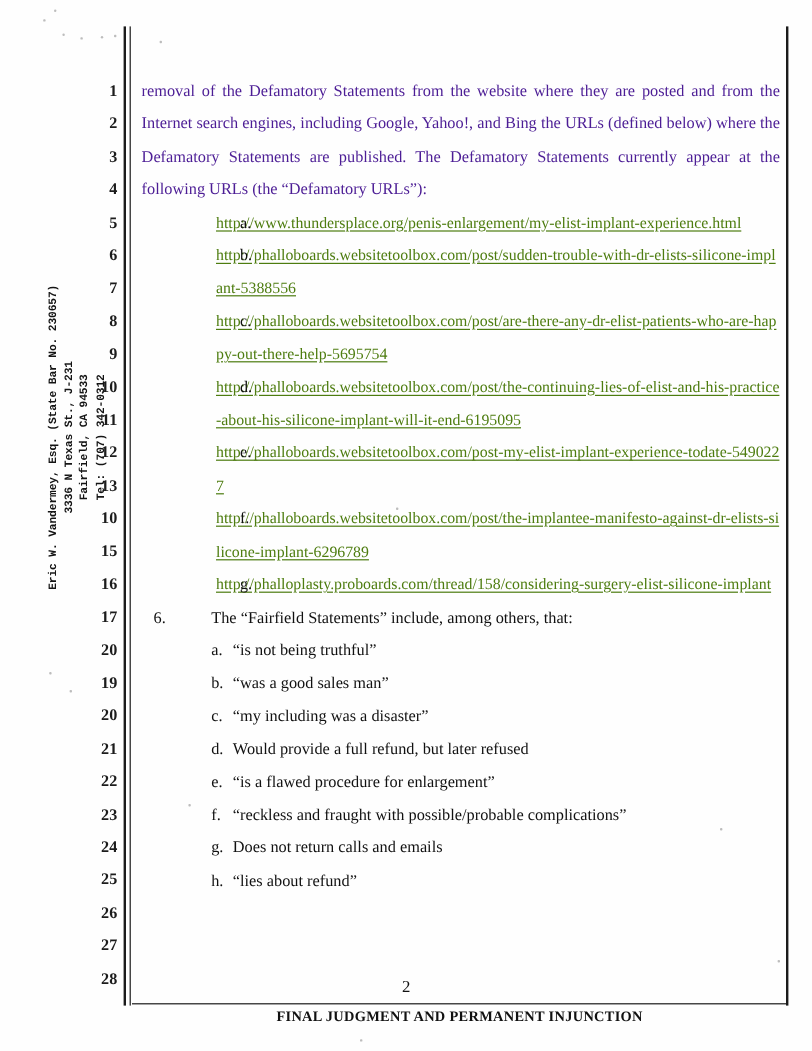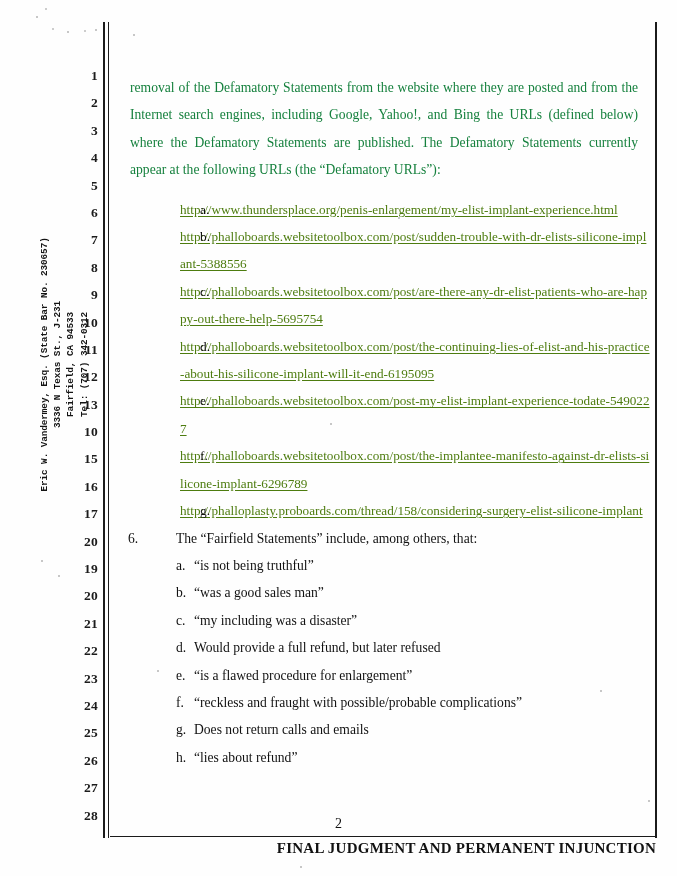--- a/index.html
+++ b/index.html
@@ -96,22 +96,22 @@
     left: 118px;
     top: 62px;
     width: 532px;
   }
 
   .para {
     font-size: 13.6px;
     line-height: 27.4px;
     text-align: justify;
     text-justify: inter-word;
-    margin: 12px;
-    color: #15803d;
+    margin: 0;
+    color: #4c1d95;
   }
   .para.last-line-left { text-align-last: left; }
 
   
   .url-list {
     margin: 0;
     padding: 0;
     list-style: none;
   }
   .url-item {
@@ -175,22 +175,22 @@
     top: 816px;
     text-align: center;
     font-size: 14px;
     color: #111;
   }
   .footer-title {
     position: absolute;
     left: 110px;
     width: 546px;
     top: 840px;
-    text-align: right;
-    font-size: 15px;
+    text-align: center;
+    font-size: 12px;
     font-weight: 700;
     letter-spacing: .25px;
     color: #111;
   }
 </style>
 </head>
 <body>
 
 <div class="page">
 

